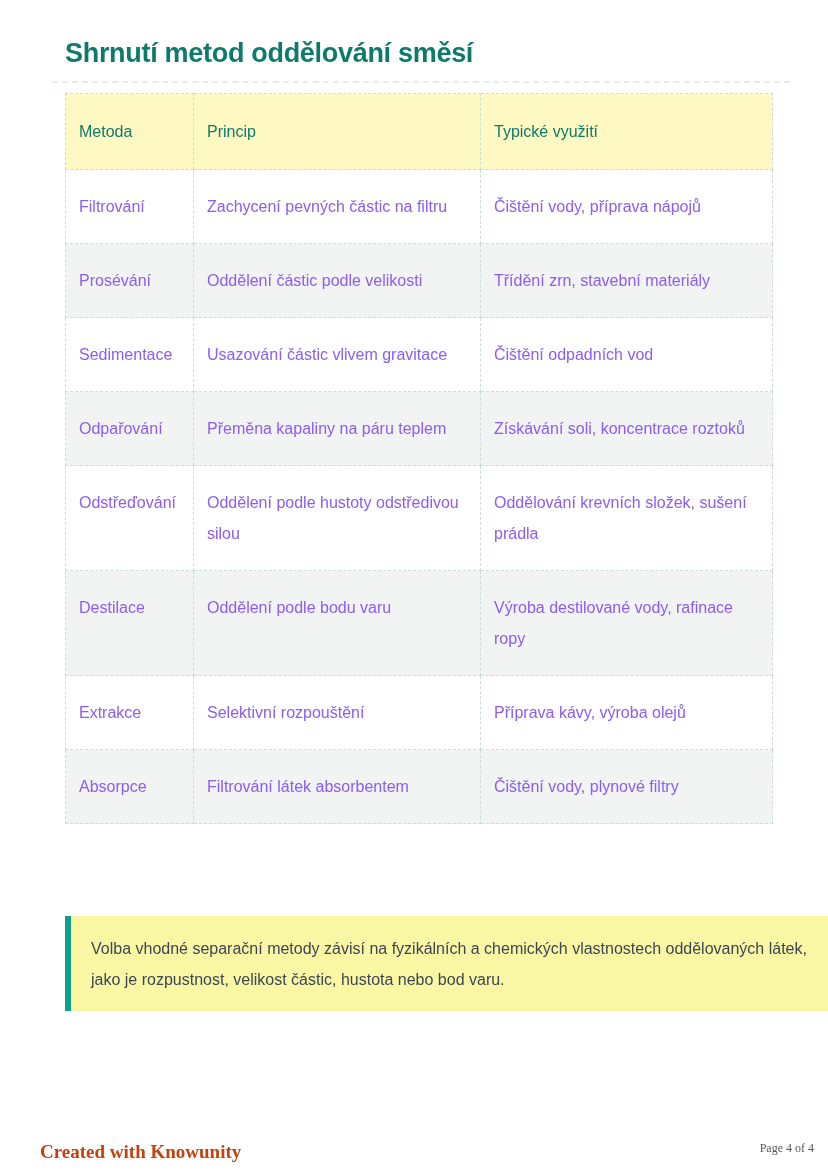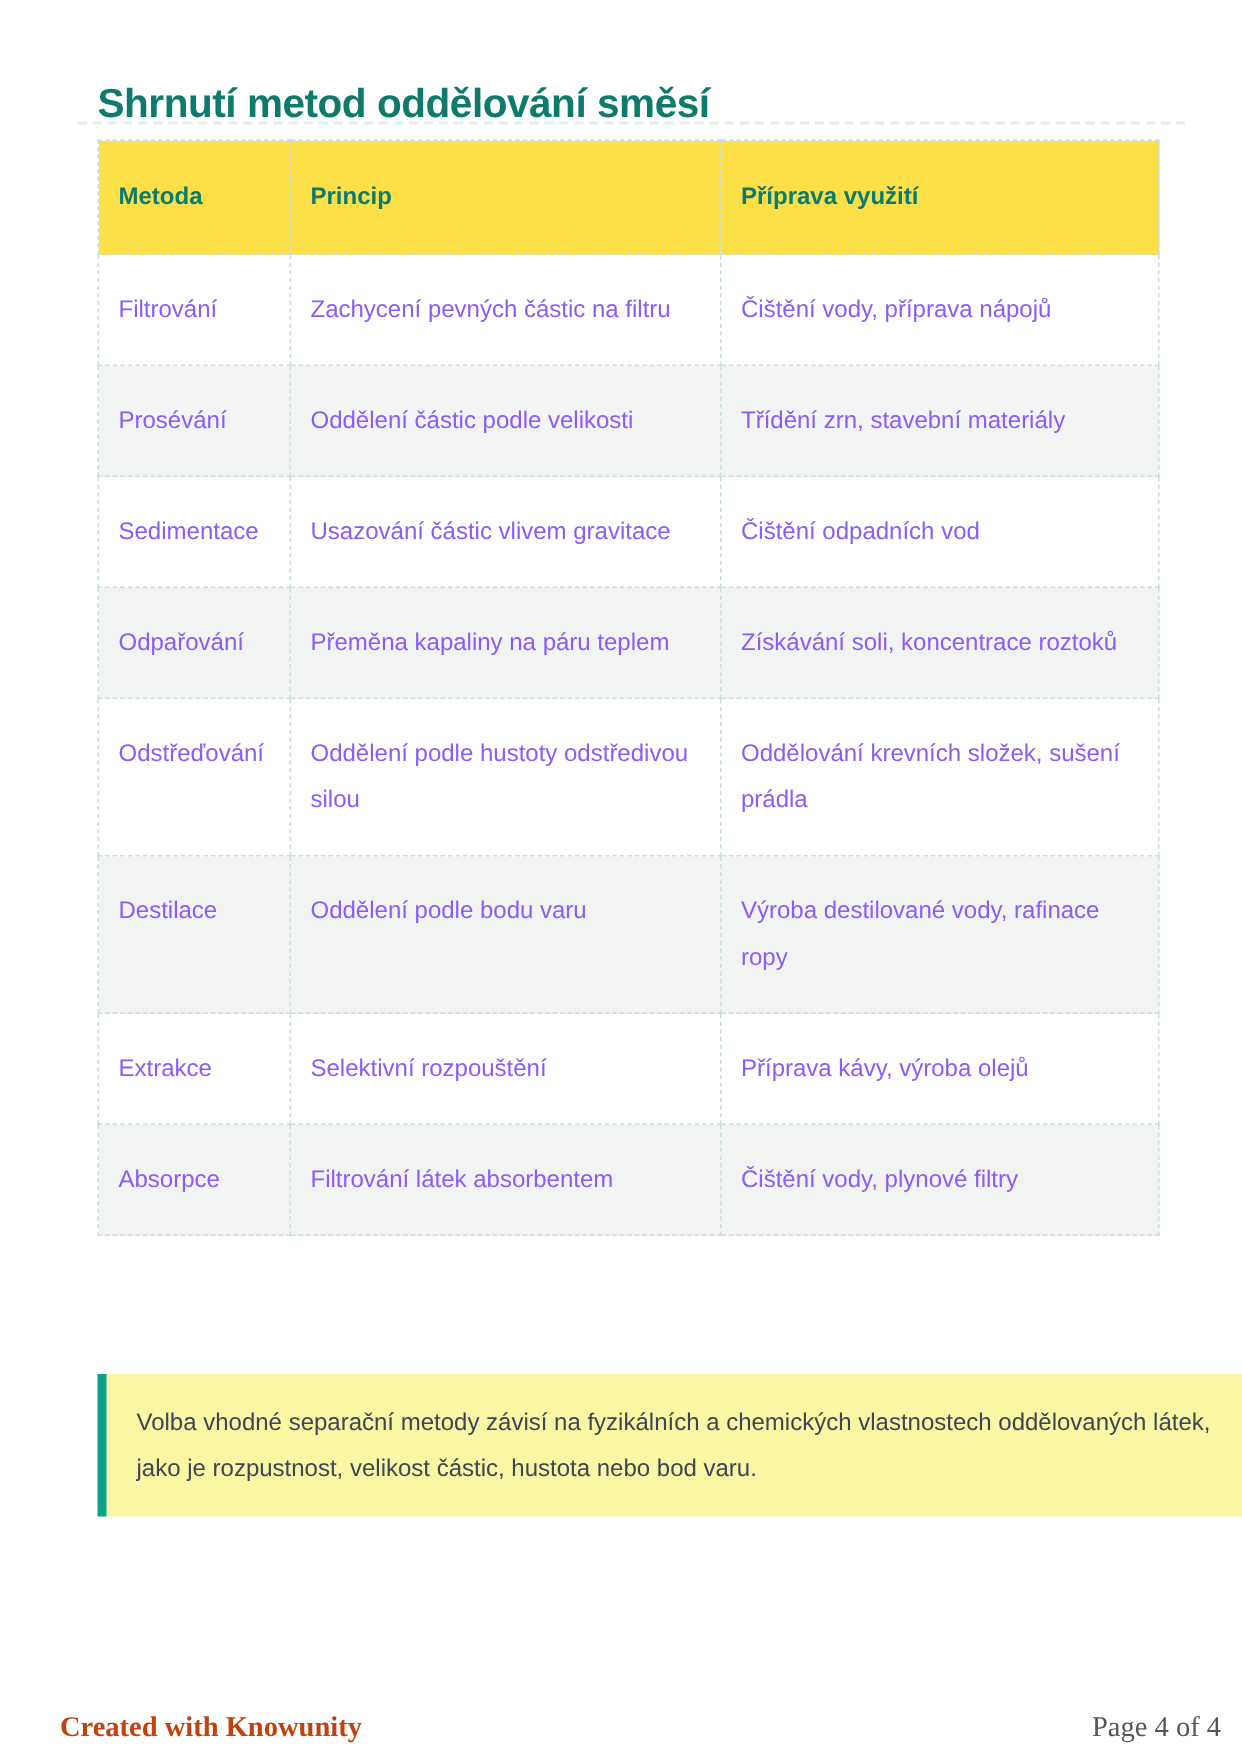--- a/index.html
+++ b/index.html
@@ -5,21 +5,21 @@
   * { margin: 0; padding: 0; box-sizing: border-box; }
   html, body { background: #ffffff; }
   body {
     width: 828px; height: 1171px;
     position: relative;
     font-family: "Liberation Sans", sans-serif;
     overflow: hidden;
   }
   .page-title {
     position: absolute;
-    left: 65px; top: 54px;
+    left: 65px; top: 38px;
     font-size: 27px;
     font-weight: 700;
     letter-spacing: -0.3px;
     color: #0e7a6b;
   }
   .top-rule {
     position: absolute;
     left: 52px; right: 38px; top: 81px;
     border-top: 2px dashed #e4eeeb;
   }
@@ -35,23 +35,23 @@
   }
   th, td {
     border: 1px dashed #c9dfd9;
     text-align: left;
     vertical-align: top;
     font-size: 16px;
     line-height: 31px;
     word-wrap: break-word;
   }
   th {
-    background: #fde047;
+    background: #fef9c3;
     color: #0e7a6b;
-    font-weight: 700;
+    font-weight: 400;
     padding: 22px 12px 22px 13px;
   }
   td {
     color: #8b5cf6;
     font-weight: 400;
     padding: 21px 12px 21px 13px;
   }
   col.c1 { width: 128px; }
   col.c2 { width: 287px; }
   col.c3 { width: 292px; }
@@ -74,21 +74,21 @@
     font-family: "Liberation Serif", serif;
     font-weight: 700;
     font-size: 19px;
     color: #c2410c;
   }
   .footer-right {
     position: absolute;
     right: 14px; top: 1141px;
     font-family: "Liberation Serif", serif;
     font-weight: 400;
-    font-size: 19px;
+    font-size: 12px;
     color: #565656;
   }
 </style>
 </head>
 <body>
 
 <h1 class="page-title">Shrnutí metod oddělování směsí</h1>
 
 <div class="top-rule"></div>
 
@@ -96,21 +96,21 @@
   <table>
     <colgroup>
       <col class="c1">
         <col class="c2">
         <col class="c3">
     </colgroup>
     <thead>
       <tr>
         <th>Metoda</th>
         <th>Princip</th>
-        <th>Příprava využití</th>
+        <th>Typické využití</th>
       </tr>
     </thead>
     <tbody>
       <tr>
         <td>Filtrování</td>
         <td>Zachycení pevných částic na filtru</td>
         <td>Čištění vody, příprava nápojů</td>
       </tr>
       <tr>
         <td>Prosévání</td>

